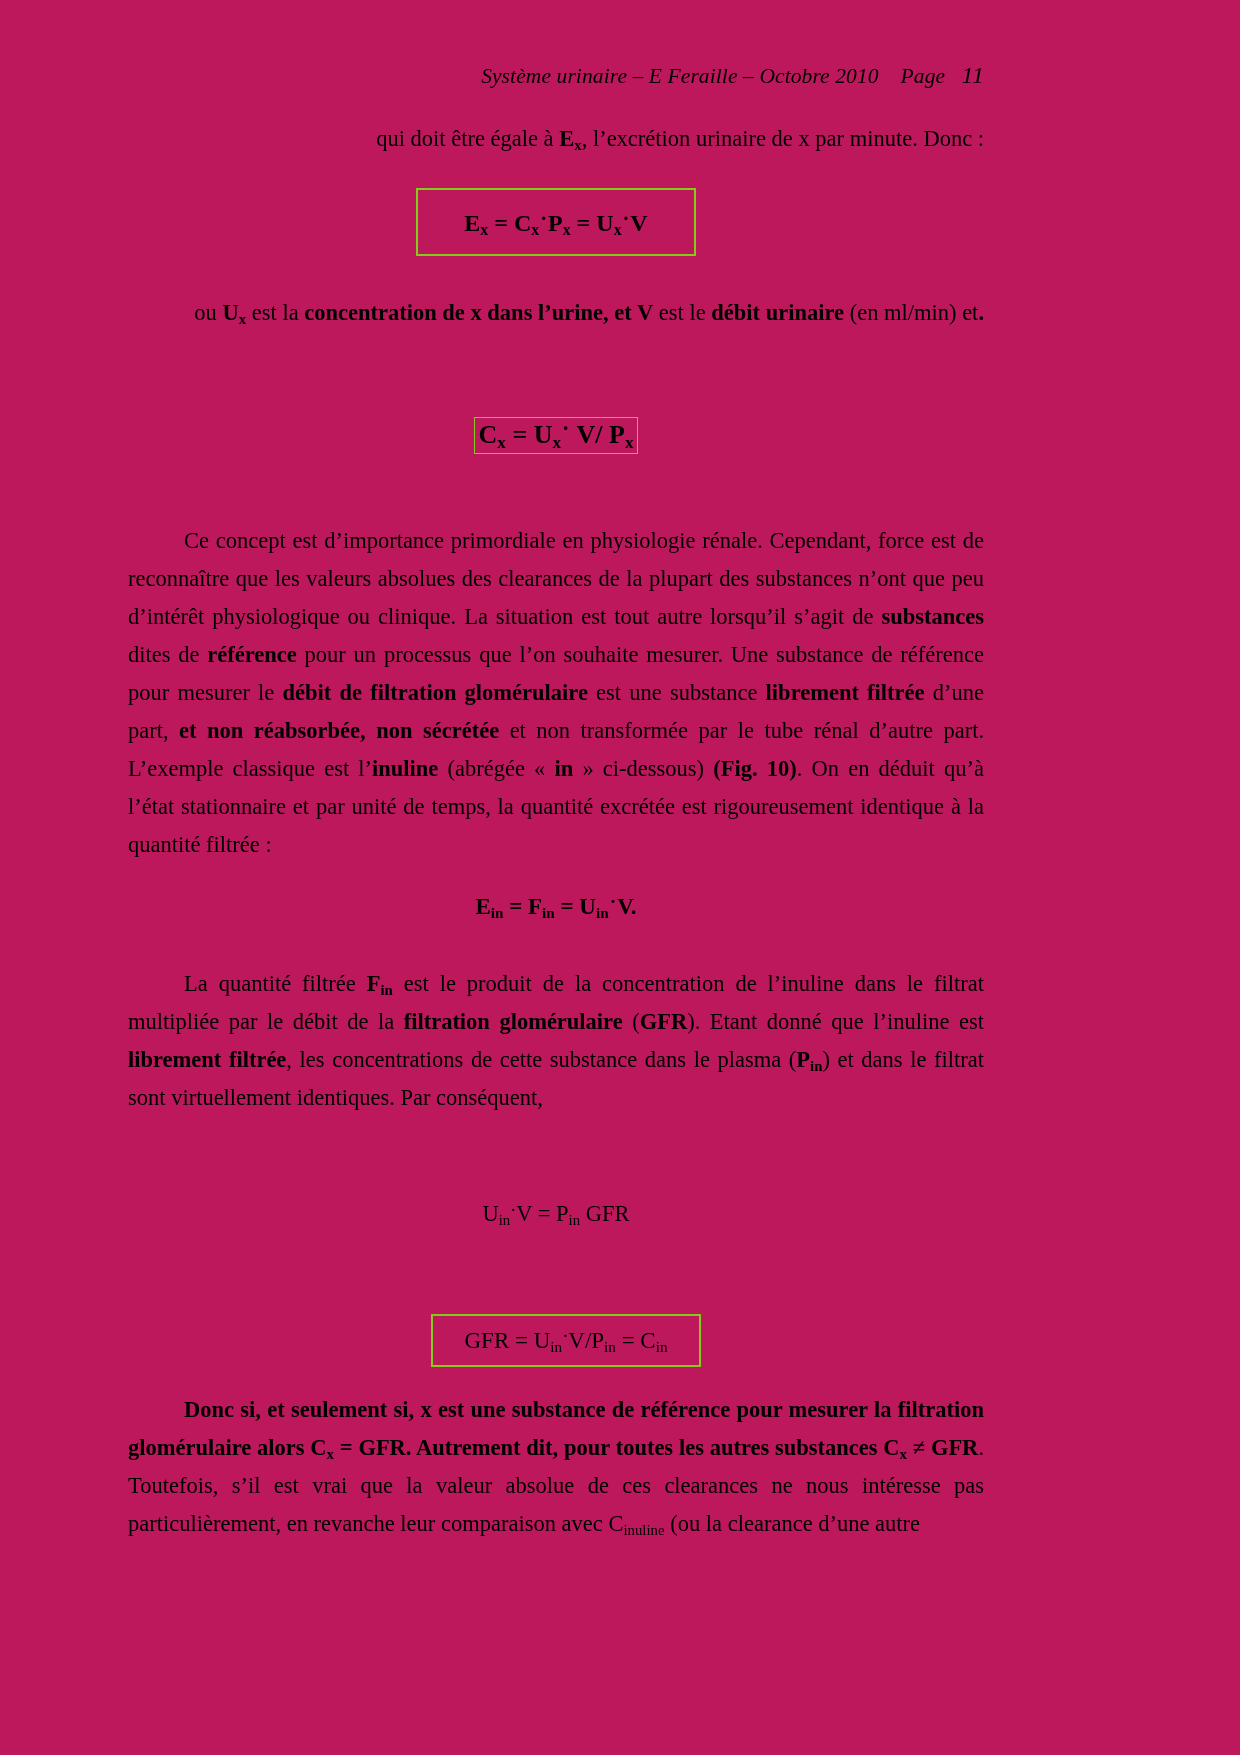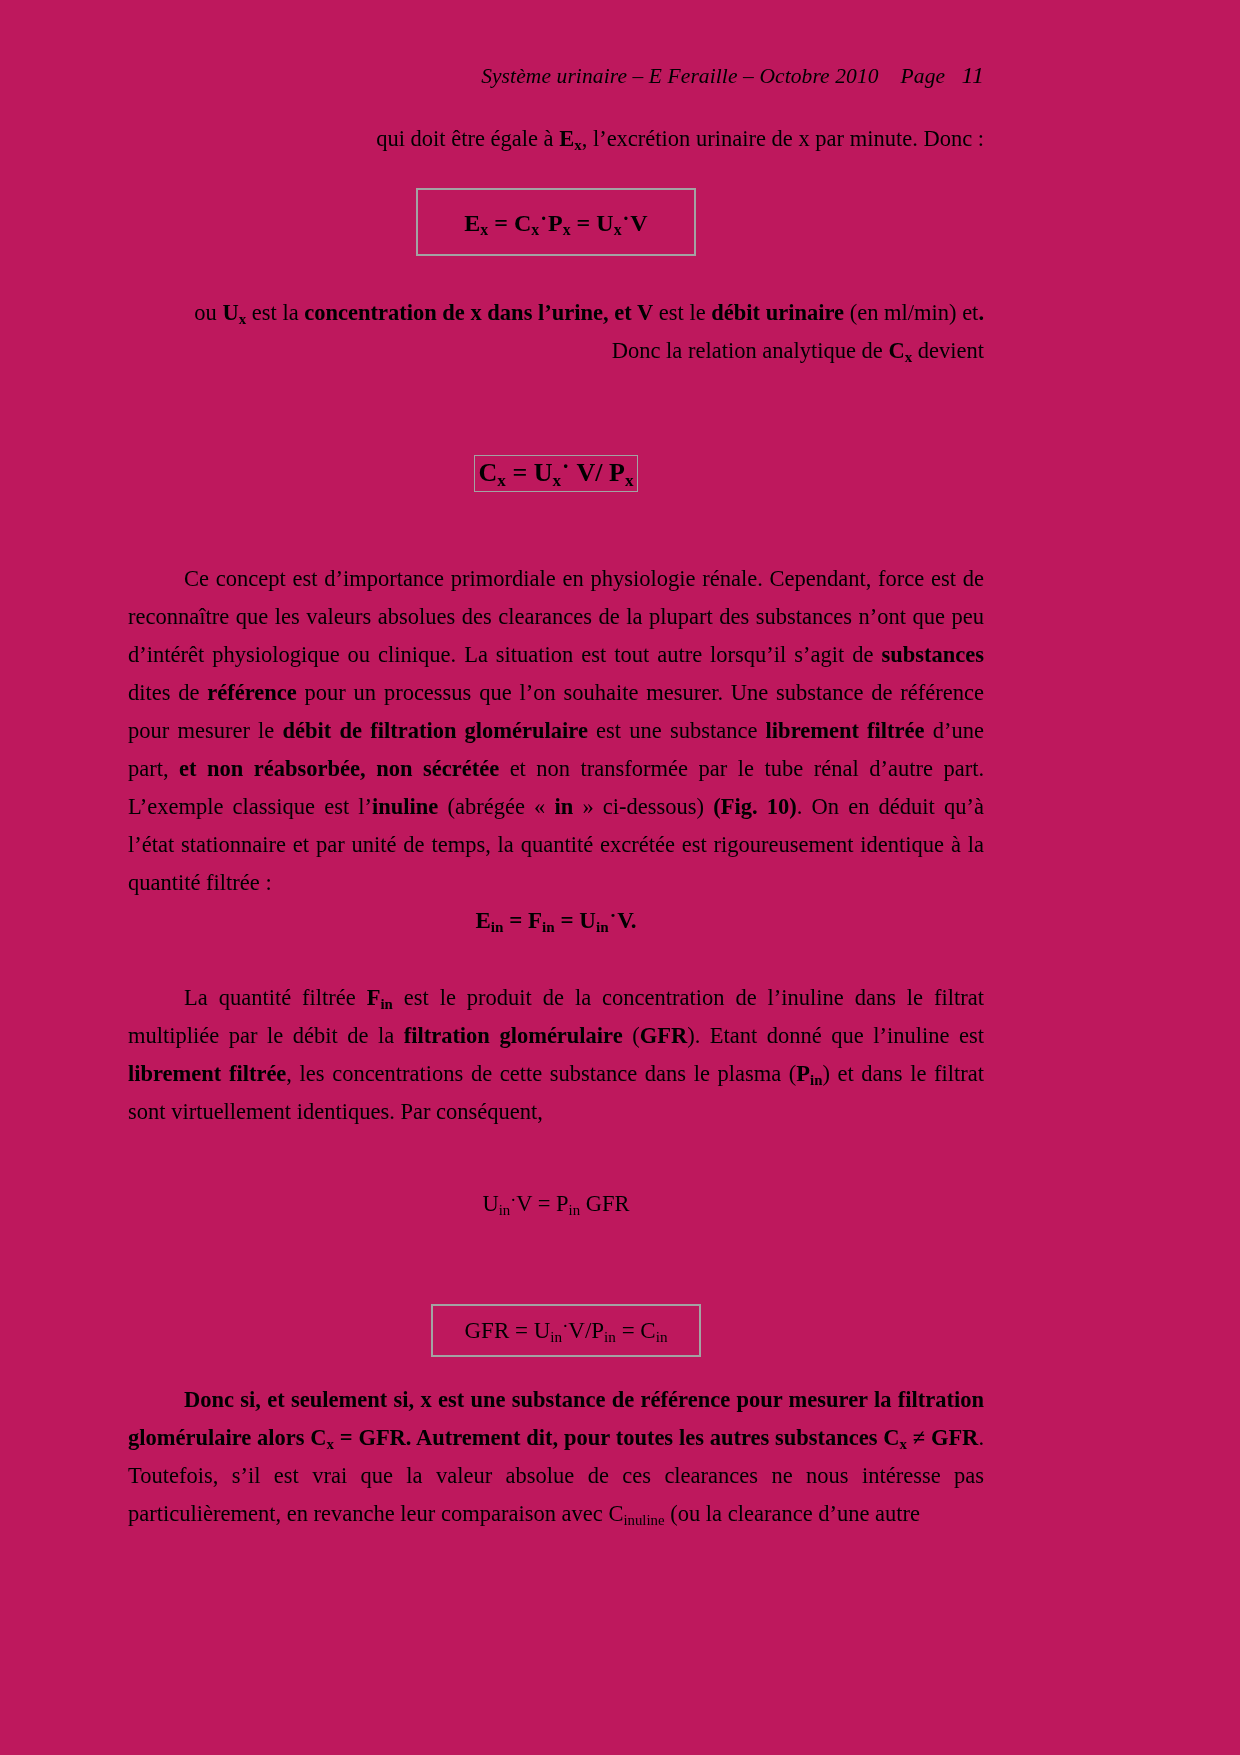--- a/index.html
+++ b/index.html
@@ -52,21 +52,21 @@
   b, .b { font-weight: bold; }
 
   sub {
     font-size: 0.66em;
     vertical-align: -0.28em;
     line-height: 0;
   }
 
   
   .formula-box {
-    border: 2px solid #a3a3a3;
+    border: 2px solid #84cc16;
     display: inline-block;
     box-sizing: border-box;
     text-align: center;
   }
   .fbox-1 {
     width: 280px;
     height: 68px;
     line-height: 66px;
     font-weight: bold;
     font-size: 24px;
@@ -87,20 +87,21 @@
     font-size: 23px;
     margin-left: 20px;
   }
   .center-row {
     text-align: center;
   }
   .formula-plain {
     text-align: center;
     font-size: 22.5px;
     line-height: 38px;
+    margin-top: 24px;
   }
   .formula-plain.bold { font-weight: bold; font-size: 23px; }
 
   .dot {
     font-weight: bold;
     position: relative;
     top: -0.30em;
     font-size: 0.85em;
     padding: 0 1px;
   }
@@ -147,23 +148,20 @@
         <span>E</span><sub>x</sub><span> = </span><span>C</span><sub>x</sub><span class="dot">·</span><span>P</span><sub>x</sub><span> = </span><span>U</span><sub>x</sub><span class="dot">·</span><span>V</span>
       </span>
     </div>
 
     <div class="spacer-38"></div>
 
     <p class="para nojust">
       <span>ou </span><b><span>U</span><sub>x</sub></b><span> est la </span><b>concentration de x dans l’urine, et V</b><span> est le </span><b>débit urinaire</b><span> (en ml/min) et</span><b>.</b>
     </p>
 
-    <p class="para nojust">
-      <span> Donc la relation analytique de </span><b><span>C</span><sub>x</sub></b><span> devient</span>
-    </p>
 
     <div class="spacer-48"></div>
     <div class="spacer-30"></div>
 
     <div class="center-row">
       <span class="formula-box fbox-2">
         <span>C</span><sub>x</sub><span> = </span><span>U</span><sub>x</sub><span class="dot">·</span><span> V/ </span><span>P</span><sub>x</sub>
       </span>
     </div>
 

